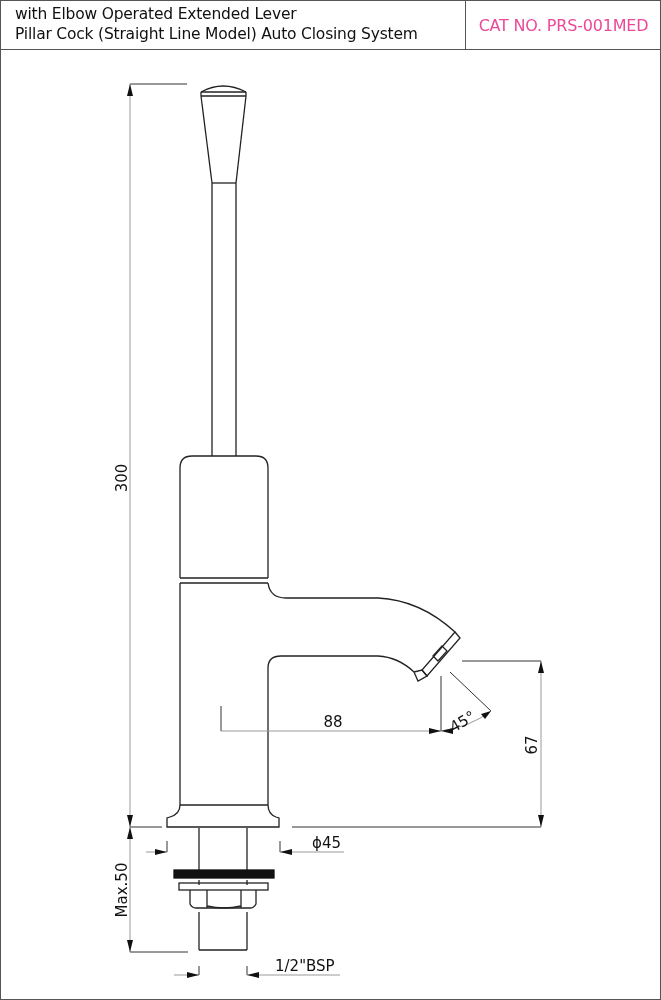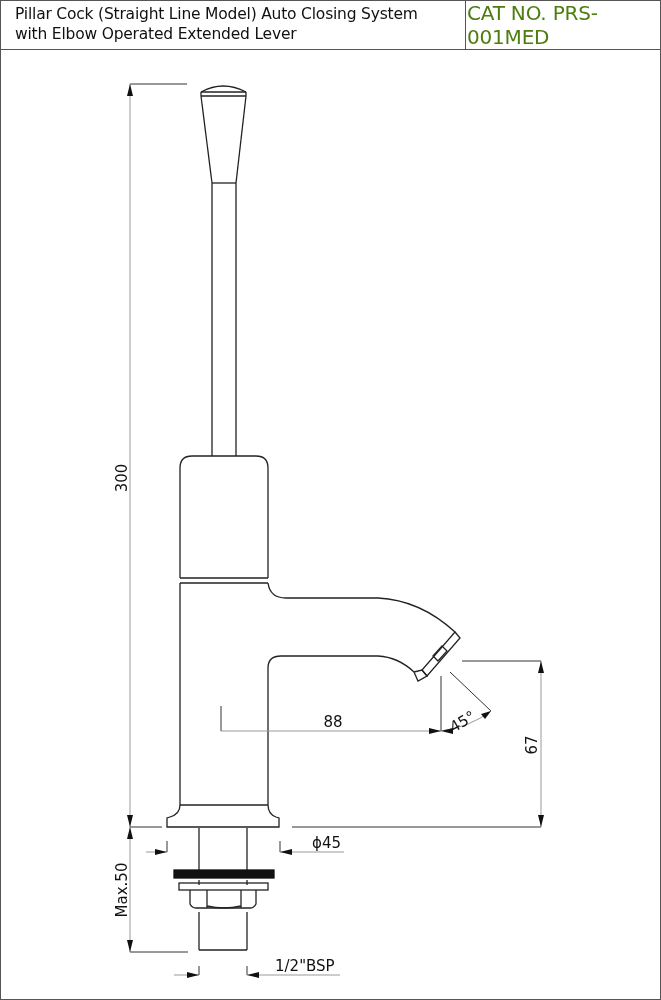--- a/index.html
+++ b/index.html
@@ -1,31 +1,31 @@
 <!DOCTYPE html>
 <html><head>
 <meta charset="utf-8">
 <style>
   html, body { margin:0; padding:0; background:#fff; }
   body { width:661px; height:1000px; position:relative; overflow:hidden; font-family:"DejaVu Sans", sans-serif; }
   .sheet { position:absolute; left:0; top:0; width:659px; height:998px; border:1px solid #555; }
   .title-block { position:absolute; left:0; top:0; width:659px; height:48px; border-bottom:1px solid #555; }
   .title-cell { position:absolute; left:0; top:0; width:465px; height:48px; border-right:1px solid #555; padding:3px 0 0 14px; box-sizing:border-box; font-size:15.5px; line-height:20px; color:#111; letter-spacing:-0.2px; }
-  .cat-cell { position:absolute; left:466px; top:0; width:193px; height:48px; display:flex; align-items:center; justify-content:center; font-size:20px; color:#4d7c0f; letter-spacing:-0.2px; }
+  .cat-cell { position:absolute; left:466px; top:0; width:193px; height:48px; display:flex; align-items:center; justify-content:center; font-size:16px; color:#ec4899; letter-spacing:-0.2px; }
   svg { position:absolute; left:0; top:0; }
   .dim-text { font-family:"DejaVu Sans", sans-serif; font-size:15px; fill:#111; }
 </style>
 </head>
 <body>
 
 <div class="sheet">
   <div class="title-block">
     <div class="title-cell">
+      <div>with Elbow Operated Extended Lever</div>
       <div>Pillar Cock (Straight Line Model) Auto Closing System</div>
-      <div>with Elbow Operated Extended Lever</div>
     </div>
     <div class="cat-cell">CAT NO. PRS-001MED</div>
   </div>
 </div>
 
 <svg width="661" height="1000" viewBox="0 0 661 1000">
   <defs>
     <marker id="arr" markerWidth="10" markerHeight="6" refX="10" refY="3" orient="auto" markerUnits="userSpaceOnUse">
       <path d="M0,0 L10,3 L0,6 Z" fill="#111"></path>
     </marker>

